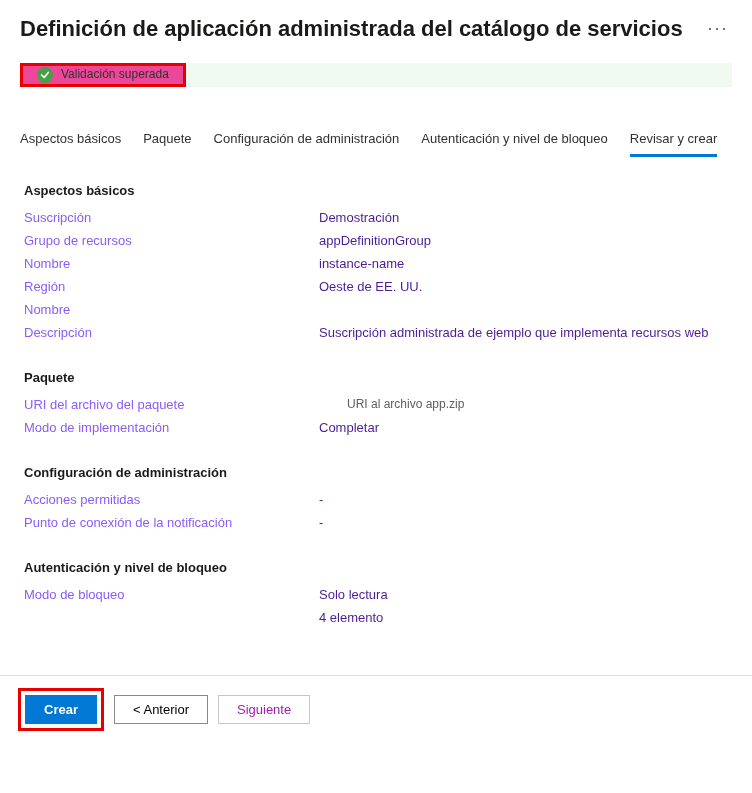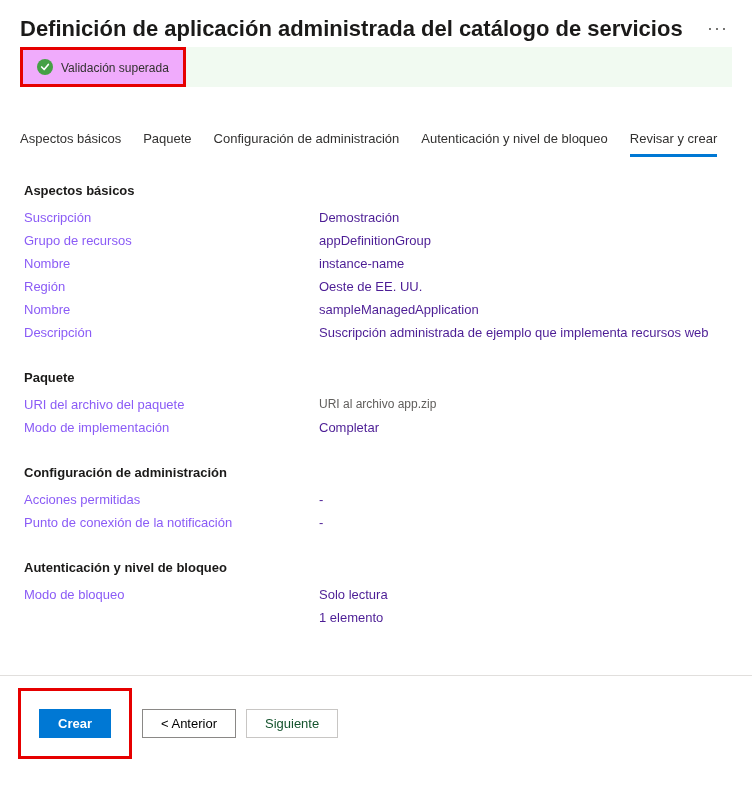--- a/index.html
+++ b/index.html
@@ -7,43 +7,43 @@
       font-family: "Segoe UI", -apple-system, sans-serif;
       font-size: 13px;
       color: #323130;
       background: #fff;
       width: 752px;
     }
     .header {
       display: flex;
       align-items: center;
       justify-content: space-between;
-      padding: 14px 20px 4px 20px;
+      padding: 14px 20px 20px 20px;
     }
     .page-title {
       font-size: 22px;
       font-weight: 600;
       color: #1b1a19;
     }
     .more-icon {
       font-size: 18px;
       color: #605e5c;
       padding: 4px;
       cursor: pointer;
       letter-spacing: 1px;
     }
     .highlight-red {
       border: 3px solid #e60000;
       display: inline-block;
     }
     .validation-banner {
       display: flex;
-      align-items: flex-end;
-      background: #f0abfc;
-      padding: 9px 14px;
+      align-items: flex-start;
+      background: #ec4899;
+      padding: 1px 14px;
       min-width: 140px;
     }
     .validation-banner-full {
       background: #f1faf1;
       display: flex;
       align-items: center;
       padding: 0;
       margin: 0 20px;
     }
     .check-icon {
@@ -104,20 +104,21 @@
       color: #8b5cf6;
       flex-shrink: 0;
     }
     .kv-val {
       color: #4c1d95;
       flex: 1;
     }
     .kv-val.muted {
       color: #605e5c;
       font-size: 12px;
+      margin-left: 28px;
     }
     .footer {
       border-top: 1px solid #e1dfdd;
       padding: 12px 18px;
       display: flex;
       align-items: center;
       gap: 10px;
     }
     .btn {
       font-family: inherit;
@@ -128,28 +129,28 @@
       cursor: pointer;
       min-height: 28px;
     }
     .btn-primary {
       background: #0078d4;
       border-color: #0078d4;
       color: #fff;
       font-weight: 600;
     }
     .btn-disabled {
-      color: #14532d;
+      color: #a21caf;
       border-color: #c8c6c4;
       background: #fff;
       cursor: default;
     }
     .btn-wrap-highlight {
       border: 3px solid #e60000;
-      padding: 18px;
+      padding: 4px;
       display: inline-flex;
       align-items: flex-end;
     }
   </style>
 </head>
 <body>
 
 <div class="header">
   <div class="page-title">Definición de aplicación administrada del catálogo de servicios</div>
   <div class="more-icon">···</div>
@@ -191,21 +192,20 @@
     <div class="kv-row">
       <div class="kv-key">Nombre</div>
       <div class="kv-val">instance-name</div>
     </div>
     <div class="kv-row">
       <div class="kv-key">Región</div>
       <div class="kv-val">Oeste de EE. UU.</div>
     </div>
     <div class="kv-row">
       <div class="kv-key">Nombre</div>
-      <div class="kv-val">sampleManagedApplication</div>
     </div>
     <div class="kv-row">
       <div class="kv-key">Descripción</div>
       <div class="kv-val">Suscripción administrada de ejemplo que implementa recursos web</div>
     </div>
   </div>
 
   <div class="section">
     <div class="section-title">Paquete</div>
     <div class="kv-row">
@@ -231,21 +231,21 @@
   </div>
 
   <div class="section">
     <div class="section-title">Autenticación y nivel de bloqueo</div>
     <div class="kv-row">
       <div class="kv-key">Modo de bloqueo</div>
       <div class="kv-val">Solo lectura</div>
     </div>
     <div class="kv-row">
       <div class="kv-key"></div>
-      <div class="kv-val">1 elemento</div>
+      <div class="kv-val">4 elemento</div>
     </div>
   </div>
 
 </div>
 
 <div class="footer">
   <span class="btn-wrap-highlight">
     <button class="btn btn-primary">Crear</button>
   </span>
   <button class="btn">&lt;  Anterior</button>

